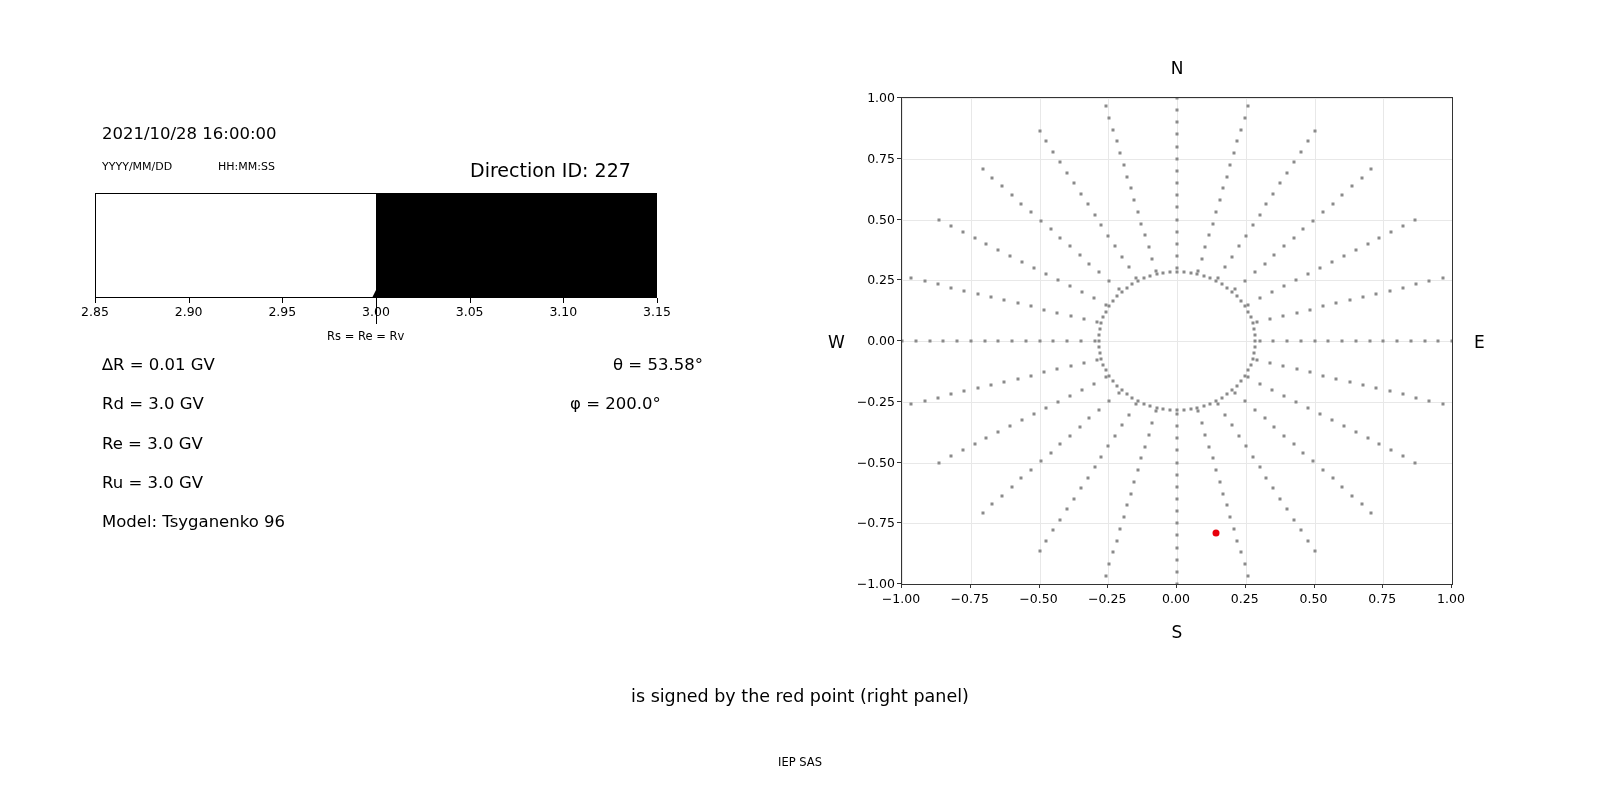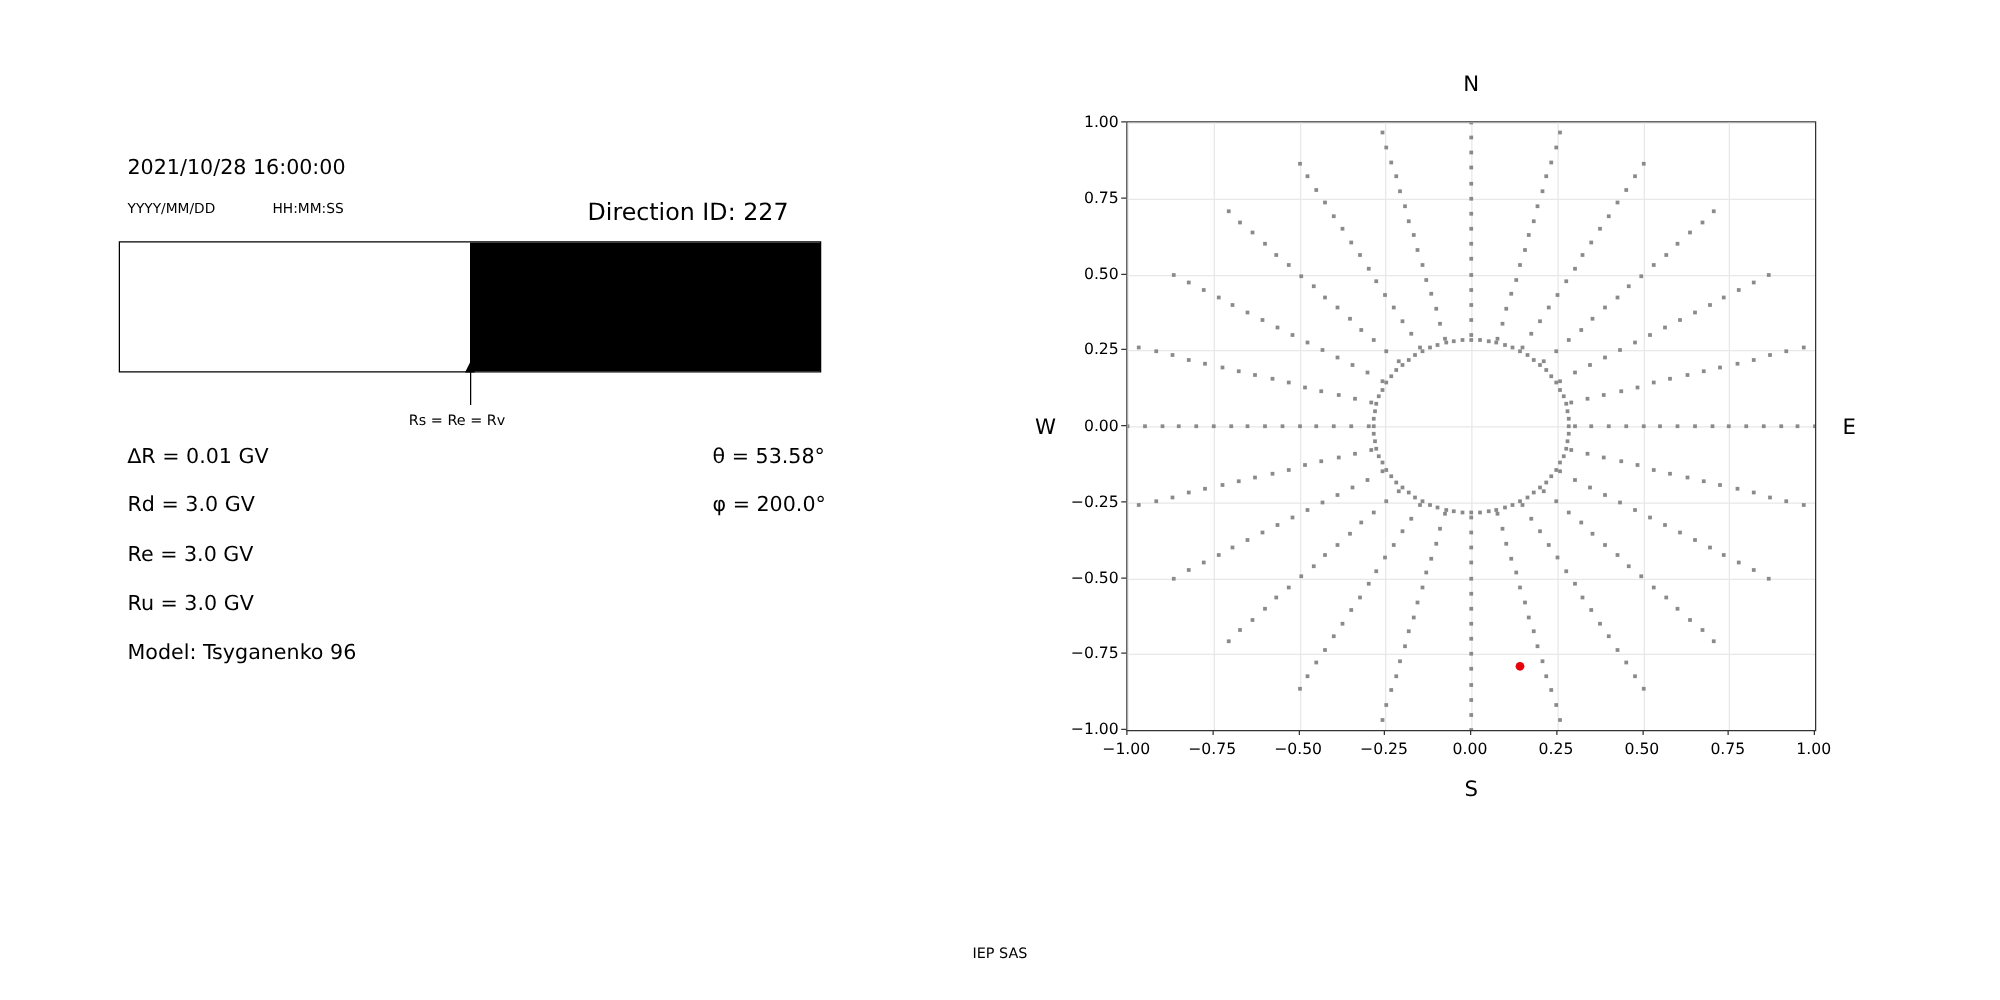--- a/index.html
+++ b/index.html
@@ -127,21 +127,21 @@
   .rightcol {
     position: absolute;
     left: 570px;
     font-size: 16.5px;
   }
   #dr-value   { top: 355px; }
   #rd-value   { top: 394px; }
   #re-value   { top: 434px; }
   #ru-value   { top: 473px; }
   #model-name { top: 512px; }
-  #theta-value { top: 355px; }
+  #theta-value { top: 355px; margin-left: 43px; }
   #phi-value   { top: 394px; }
 
   
   #right-panel {
     left: 790px;
     top: 0;
     width: 810px;
     height: 660px;
   }
   #plot-frame {
@@ -254,20 +254,36 @@
   <div class="txt" id="date-format-label">YYYY/MM/DD</div>
   <div class="txt" id="time-format-label">HH:MM:SS</div>
   <div class="txt" id="direction-id">Direction ID: 227</div>
 
   <div id="penumbra-box">
     <div id="penumbra-black-wrap" style="left: 50%; width: 50%;">
       <div style="position:absolute;left:0;top:0;right:0;bottom:0;background:#000;"></div>
     </div>
   </div>
 
+  <div id="penumbra-axis">
+      <div class="tick" style="left: 0px;"></div>
+      <div class="ticklabel" style="left: 0px;">2.85</div>
+      <div class="tick" style="left: 93.6667px;"></div>
+      <div class="ticklabel" style="left: 93.6667px;">2.90</div>
+      <div class="tick" style="left: 187.333px;"></div>
+      <div class="ticklabel" style="left: 187.333px;">2.95</div>
+      <div class="tick" style="left: 281px;"></div>
+      <div class="ticklabel" style="left: 281px;">3.00</div>
+      <div class="tick" style="left: 374.667px;"></div>
+      <div class="ticklabel" style="left: 374.667px;">3.05</div>
+      <div class="tick" style="left: 468.333px;"></div>
+      <div class="ticklabel" style="left: 468.333px;">3.10</div>
+      <div class="tick" style="left: 562px;"></div>
+      <div class="ticklabel" style="left: 562px;">3.15</div>
+    </div>
   <div id="rs-arrow" style="left: 376px;"></div>
   <div class="txt" id="rs-label" style="left: 327px;">Rs = Re = Rv</div>
 
   <div class="leftcol" id="dr-value">∆R = 0.01 GV</div>
   <div class="leftcol" id="rd-value">Rd = 3.0 GV</div>
   <div class="leftcol" id="re-value">Re = 3.0 GV</div>
   <div class="leftcol" id="ru-value">Ru = 3.0 GV</div>
   <div class="leftcol" id="model-name">Model: Tsyganenko 96</div>
   <div class="rightcol" id="theta-value">θ = 53.58°</div>
   <div class="rightcol" id="phi-value">φ = 200.0°</div>
@@ -763,14 +779,15 @@
     <div class="tickmark-y" style="left: 107px; top: 279.25px;"></div>
     <div class="ytick-label" style="left: 49px; width: 56px; top: 218.5px;">0.50</div>
     <div class="tickmark-y" style="left: 107px; top: 218.5px;"></div>
     <div class="ytick-label" style="left: 49px; width: 56px; top: 157.75px;">0.75</div>
     <div class="tickmark-y" style="left: 107px; top: 157.75px;"></div>
     <div class="ytick-label" style="left: 49px; width: 56px; top: 97px;">1.00</div>
     <div class="tickmark-y" style="left: 107px; top: 97px;"></div>
   </div>
 
 <div id="caption">
+  <div>is signed by the red point (right panel)</div>
 </div>
 <div id="credit">IEP SAS</div>
 
 </body></html>

